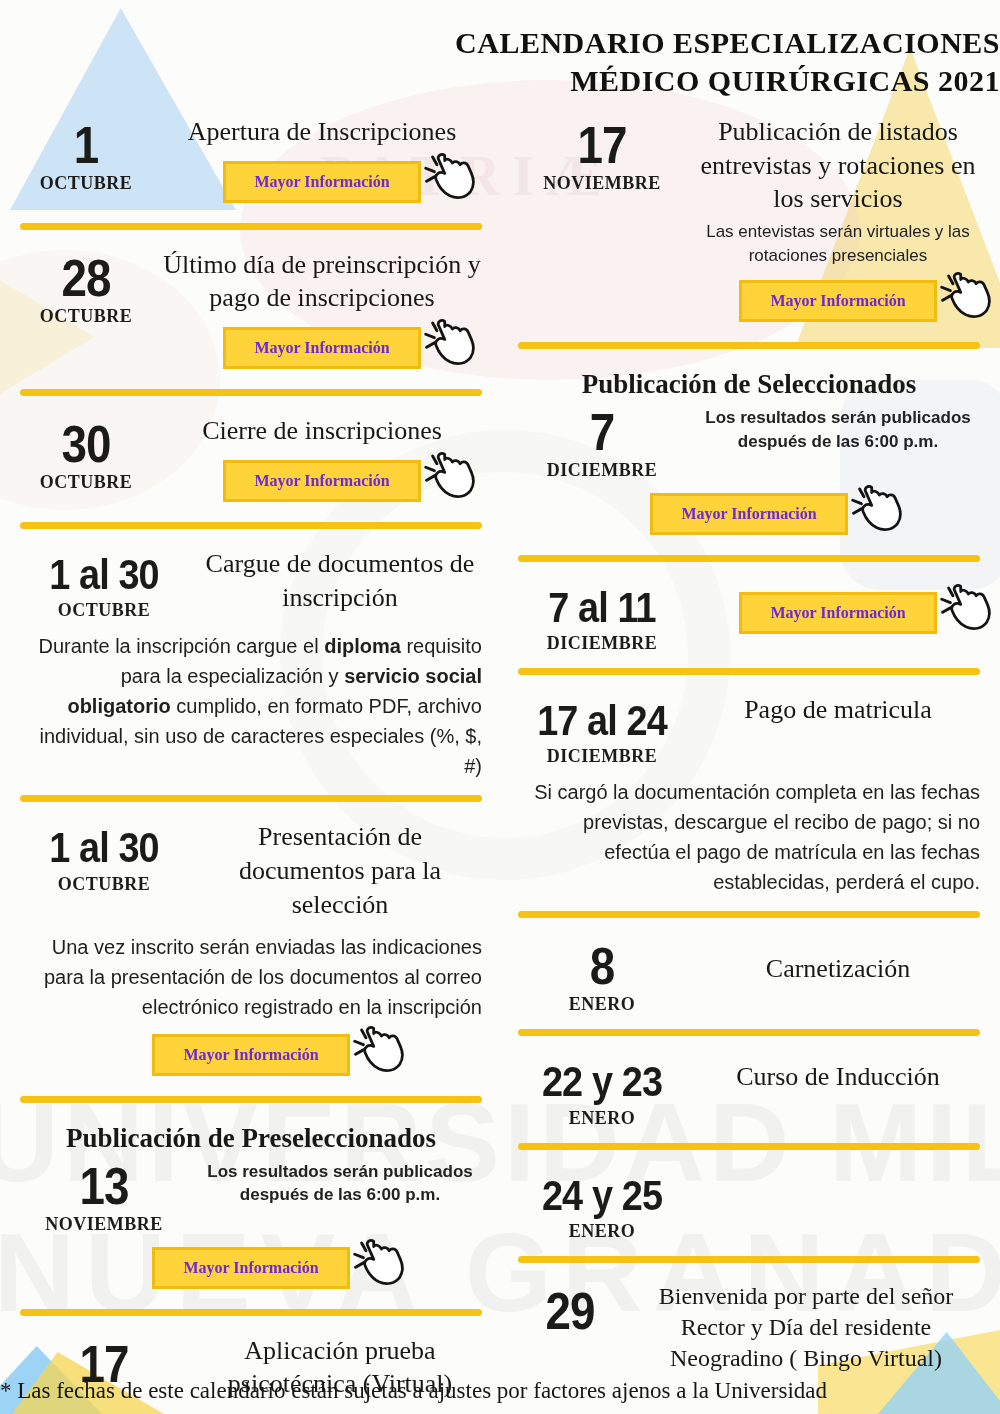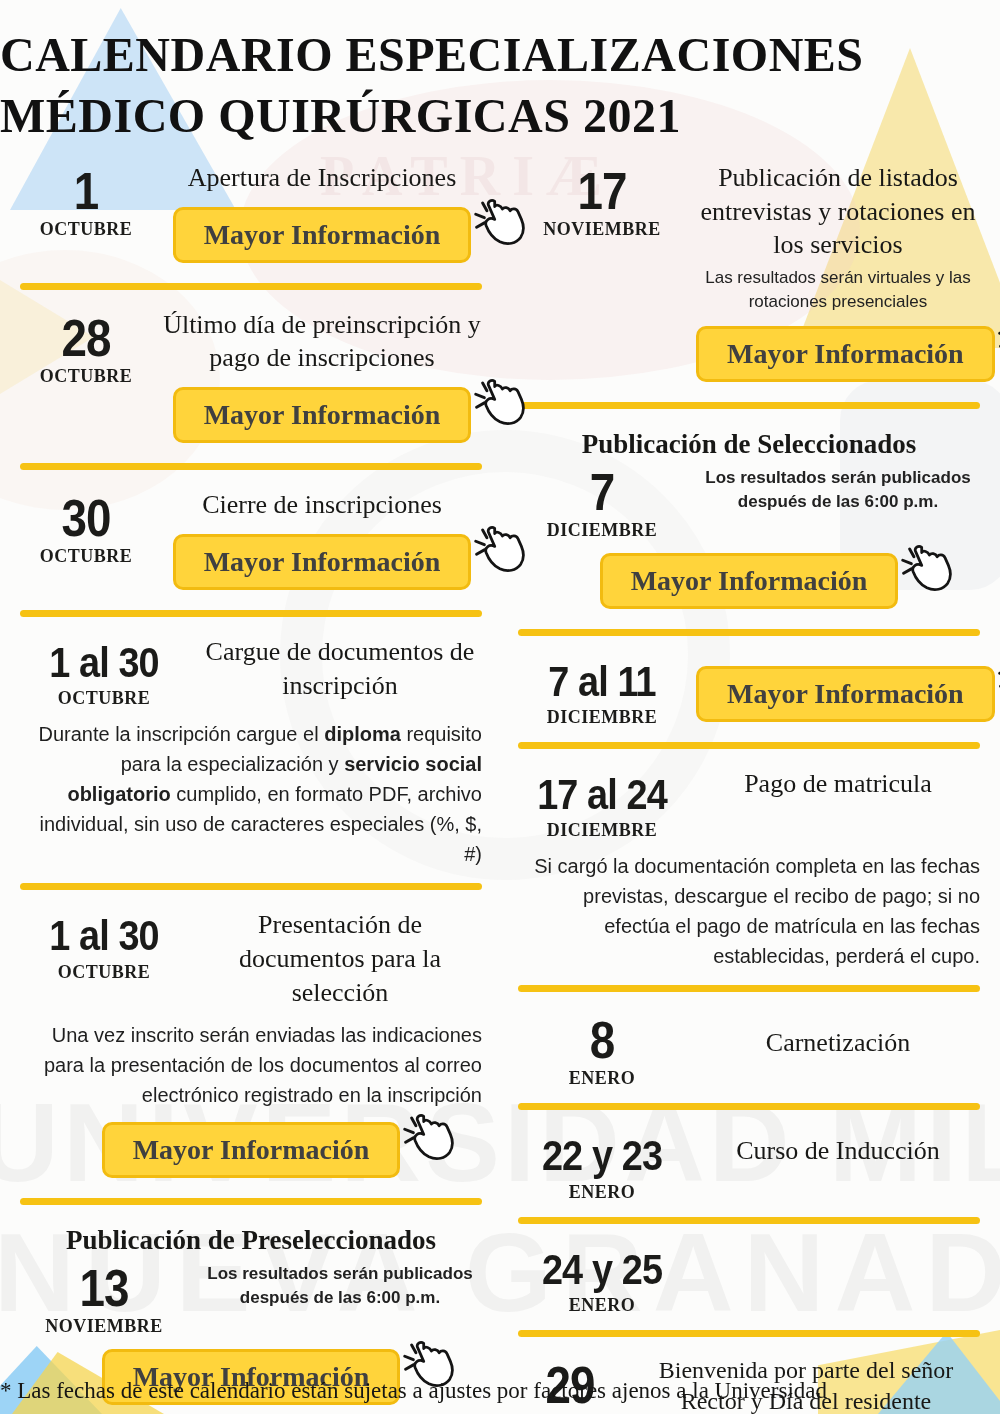--- a/index.html
+++ b/index.html
@@ -29,21 +29,21 @@
   .wm{position:absolute;z-index:1;white-space:nowrap;pointer-events:none}
   .wm-1,.wm-2{font-family:"Liberation Sans",sans-serif;font-weight:700;color:rgba(100,100,100,.07)}
   .wm-1{top:1078px;left:-22px;font-size:112px;letter-spacing:4px}
   .wm-2{top:1208px;left:-6px;font-size:112px;letter-spacing:10px}
   .wm-ghost{top:144px;left:320px;font-size:56px;font-weight:700;letter-spacing:12px;
             color:rgba(215,160,160,.14);font-family:"Liberation Serif",serif}
   .wm-circle{position:absolute;z-index:0;top:430px;left:280px;width:450px;height:450px;
              border:42px solid rgba(150,150,150,.045);border-radius:50%}
   
   .layer-content{position:relative;z-index:2}
-  .page-title{padding-top:24px;text-align:left;font-weight:700;font-size:48px;line-height:1.28;
+  .page-title{padding-top:24px;text-align:right;font-weight:700;font-size:30px;line-height:1.28;
               letter-spacing:.5px;color:#111}
   .columns{display:flex;gap:36px;padding:8px 20px 0;align-items:flex-start}
   .col{flex:1;min-width:0}
   .event{padding:6px 0 2px}
   .row{display:flex;align-items:flex-start;gap:10px}
   .datebox{flex:0 0 auto;min-width:132px;text-align:center;padding-top:4px}
   .datebox.db-wide{min-width:168px}
   .datebox.db-narrow{min-width:104px}
   .num{font-family:"Liberation Sans",sans-serif;font-weight:700;font-size:52px;line-height:1;
        letter-spacing:-1px;transform:scaleX(.88);transform-origin:center;color:#1b1b19}
@@ -54,23 +54,23 @@
   .etitle.t-sm{font-size:24px}
   .eheader{font-weight:700;font-size:27px;text-align:center;margin:2px 0 2px;color:#181816}
   .ebody{font-family:"Liberation Sans",sans-serif;font-size:20px;line-height:1.5;margin-top:10px;
          text-align:right;color:#1f1f1f}
   .enote{font-family:"Liberation Sans",sans-serif;font-size:17px;line-height:1.4;margin-top:4px;
          text-align:center;color:#222;font-weight:700}
   .enote-light{font-weight:400}
   .enote b,.ebody b{font-weight:700}
   .btncenter{margin-top:12px;margin-bottom:6px}
   .btnwrap{position:relative;display:inline-block}
-  .mi-btn{display:inline-block;background:#FFD43B;border:3px solid #F2BB10;border-radius:10px;
-          padding:9px 28px;font-family:"Liberation Serif",serif;font-weight:700;font-size:28px;
-          color:#404040;cursor:pointer;white-space:nowrap}
+  .mi-btn{display:inline-block;background:#FFD43B;border:3px solid #F2BB10;border-radius:0;
+          padding:9px 28px;font-family:"Liberation Serif",serif;font-weight:700;font-size:16px;
+          color:#6d28d9;cursor:pointer;white-space:nowrap}
   .hand{position:absolute;top:-10px;right:-56px;line-height:0}
   .divider{height:7px;background:#F6C213;border-radius:4px;margin:12px 0 12px}
   .footer-note{position:absolute;z-index:2;bottom:10px;left:0;right:0;text-align:left;
                font-size:23px;color:#161614}
 </style>
 </head>
 <body>
 
 <svg width="0" height="0" style="position:absolute">
   <symbol id="handicon" viewBox="0 0 64 58">
@@ -248,21 +248,21 @@
       <div class="col">
 
         <section class="event">
           <div class="row">
             <div class="datebox db-wide">
               <div class="num">17</div>
               <div class="month">NOVIEMBRE</div>
             </div>
             <div class="econtent">
               <h2 class="etitle">Publicación de listados entrevistas y rotaciones en los servicios</h2>
-              <p class="enote enote-light">Las resultados serán virtuales y las rotaciones presenciales</p>
+              <p class="enote enote-light">Las entevistas serán virtuales y las rotaciones presenciales</p>
               <div class="btncenter">
                 <span class="btnwrap">
                   <button class="mi-btn"><span>Mayor Información</span></button>
                   <span class="hand"><svg width="56" height="50">
                         <use href="#handicon"></use>
                       </svg></span>
                 </span>
               </div>
             </div>
           </div>

